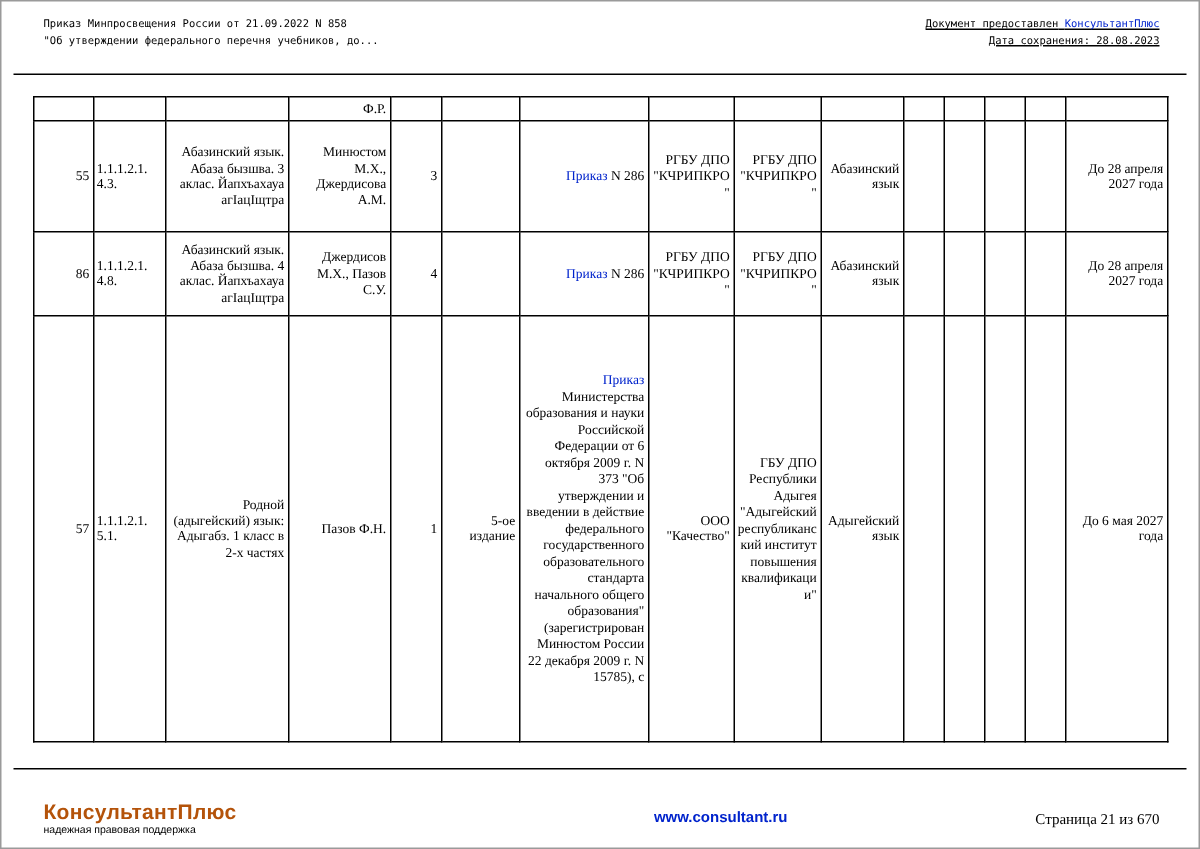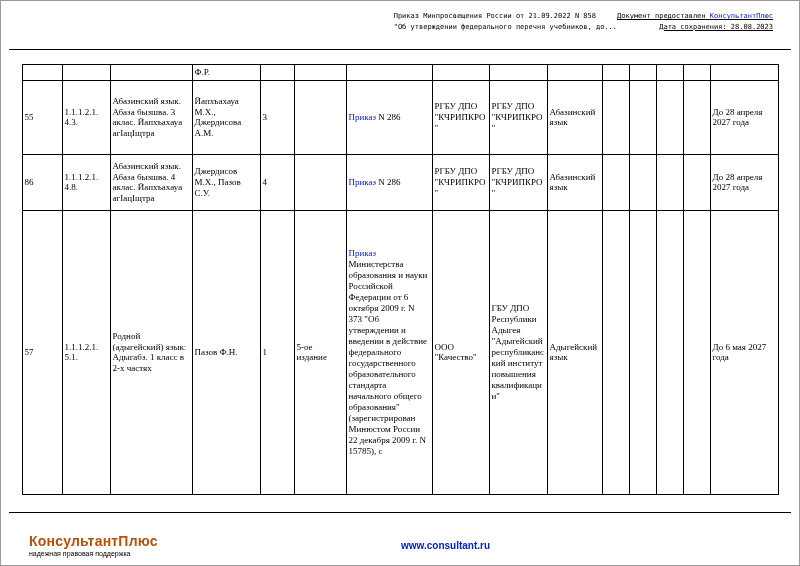--- a/index.html
+++ b/index.html
@@ -1,42 +1,42 @@
 <!DOCTYPE html>
 <html style="--link: #0023cc; --logo: #b4530a;"><head>
 <meta charset="utf-8">
 <style>
   :root{ --link:#0023cc; --logo:#b4530a; }
   *{ box-sizing:border-box; }
   body{ margin:0; background:#d9d9d9; font-family:"Liberation Serif", serif; }
   .page{ width:800px; height:566px; background:#fff; border:1px solid #9a9a9a;
          position:relative; overflow:hidden; margin:0 auto; }
-  .header{ display:flex; justify-content:flex-end; align-items:flex-start;
+  .header{ display:flex; justify-content:space-between; align-items:flex-start;
            padding:10px 26px 0 28px; font-family:"DejaVu Sans Mono", monospace;
            font-size:7px; line-height:1.5; color:#000; height:48px; }
   .header-right{ text-align:right;text-decoration:underline; }
   .link{ color:var(--link); cursor:pointer; text-decoration:none; }
   .rule{ border-top:1px solid #000; margin:0 8px; }
   table{ border-collapse:collapse; table-layout:fixed; width:756px;
          margin:14px auto 0; font-size:9px; line-height:1.22; color:#000; }
-  td{ border:1px solid #000; text-align:left; vertical-align:middle;
+  td{ border:1px solid #000; text-align:right; vertical-align:middle;
       padding:2px; overflow-wrap:break-word; word-wrap:break-word; }
   td.code{ text-align:left; }
   tr.r-partial{ height:15px; }
   tr.r-55{ height:74px; }
   tr.r-56{ height:56px; }
   tr.r-57{ height:284px; }
   .rule-bottom{ position:absolute; left:8px; right:8px; bottom:52px; margin:0; }
   .footer{ position:absolute; left:28px; right:26px; bottom:8px;
            display:flex; align-items:flex-end; }
   .footer>div{ flex:1; }
   .logo{ font-family:"Liberation Sans", sans-serif; font-weight:bold;
          font-size:14px; color:var(--logo); letter-spacing:0.2px; }
   .slogan{ font-size:7px; font-family:"Liberation Sans", sans-serif; margin-top:1px; }
-  .site{ text-align:left; font-family:"Liberation Sans", sans-serif;
+  .site{ text-align:right; font-family:"Liberation Sans", sans-serif;
          font-weight:bold; font-size:10px; color:var(--link); padding-bottom:6px; }
   .pageinfo{ text-align:right; font-size:10px; padding-bottom:5px; }
 </style>
 </head>
 <body>
 
 <div class="page">
 
   <div class="header">
     <div class="header-left">
@@ -89,21 +89,21 @@
       <td></td>
       <td></td>
       <td></td>
       <td></td>
     </tr>
 
     <tr class="r-55">
       <td>55</td>
       <td class="code">1.1.1.2.1. 4.3.</td>
       <td>Абазинский язык. Абаза бызшва. 3 аклас. Йапхъахауа агІацІщтра</td>
-      <td>Йапхъахауа М.Х., Джердисова А.М.</td>
+      <td>Минюстом М.Х., Джердисова А.М.</td>
       <td>3</td>
       <td></td>
       <td>
         <span class="link">Приказ</span>
         <span>N 286</span>
       </td>
       <td>РГБУ ДПО "КЧРИПКРО"</td>
       <td>РГБУ ДПО "КЧРИПКРО"</td>
       <td>Абазинский язык</td>
       <td></td>
@@ -158,15 +158,16 @@
     </table>
 
   <div class="rule rule-bottom"></div>
 
   <div class="footer">
     <div class="footer-left">
       <div class="logo">КонсультантПлюс</div>
       <div class="slogan">надежная правовая поддержка</div>
     </div>
     <div class="site">www.consultant.ru</div>
+    <div class="pageinfo">Страница 21 из 670</div>
   </div>
 
 </div>
 
 </body></html>

